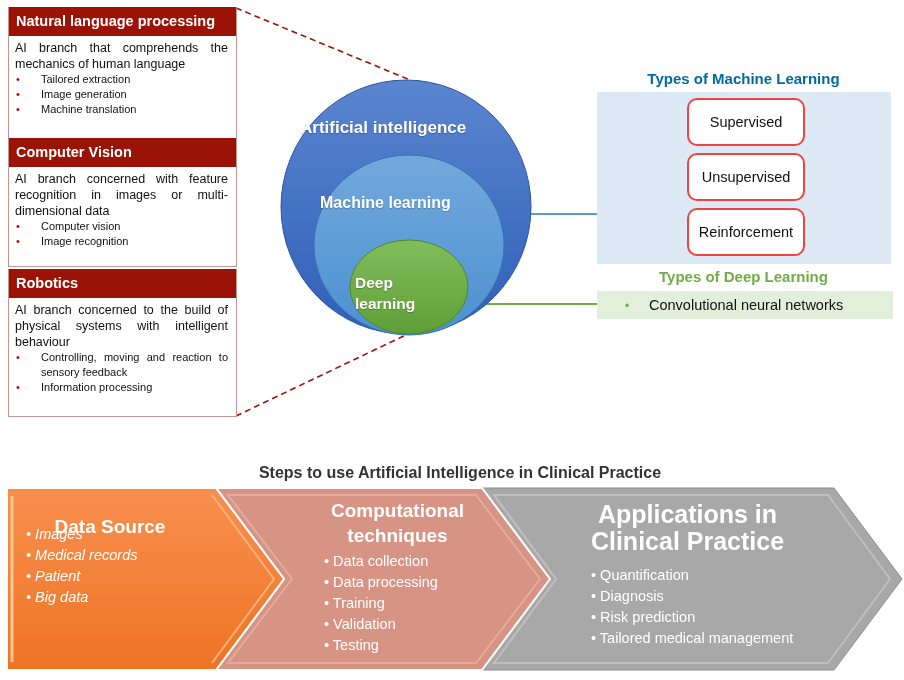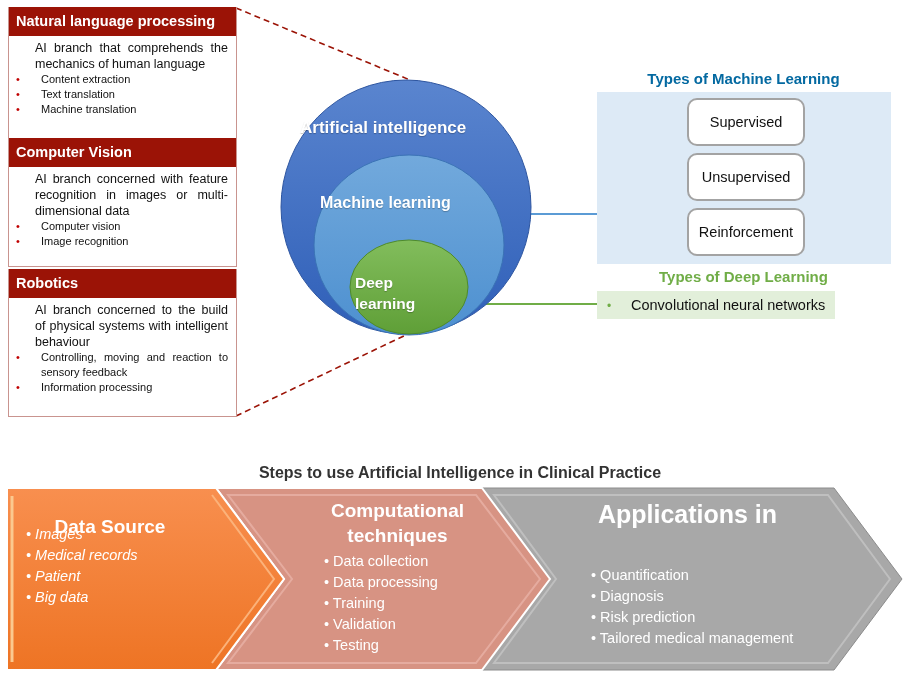--- a/index.html
+++ b/index.html
@@ -3,43 +3,43 @@
 <meta charset="utf-8">
 <style>
   * { box-sizing: border-box; margin: 0; padding: 0; }
   html, body { width: 904px; height: 680px; background: #ffffff; overflow: hidden; }
   body { position: relative; font-family: "Liberation Sans", "DejaVu Sans", sans-serif; color: #111; }
 
   
   .card { position: absolute; left: 8px; width: 229px; border: 1px solid #c9948f; border-top: none; background: #fff; }
   .card-header { background: #9b1306; color: #fff; font-weight: bold; font-size: 14.5px; padding: 5px 7px; height: 29px; line-height: 19px; }
   .card-body { padding: 4px 8px 6px 6px; font-size: 12.5px; line-height: 16px; }
-  .card-desc { text-align: justify; text-align-last: left; margin-left: 20px; }
+  .card-desc { text-align: justify; text-align-last: left; }
   .card-list { list-style: none; font-size: 11px; line-height: 15px; }
   .card-list li { position: relative; padding-left: 26px; text-align: justify; text-align-last: left; }
   .card-list li .bullet { position: absolute; left: 1px; top: 0; color: #c00000; font-size: 11px; }
 
   #card-nlp { top: 7px; height: 162px; }
   #card-cv { top: 138px; height: 129px; }
   #card-rob { top: 269px; height: 148px; }
 
   
   svg#connectors { position: absolute; left: 0; top: 0; width: 904px; height: 460px; pointer-events: none; }
   .circle-label { position: absolute; color: #fff; font-weight: bold; text-align: left; text-shadow: 0 1px 1px rgba(0,0,0,0.25); }
   #lbl-ai { left: 300px; top: 118px; width: 215px; font-size: 17px; }
   #lbl-ml { left: 320px; top: 194px; width: 180px; font-size: 16px; }
   #lbl-dl { left: 355px; top: 272px; width: 110px; font-size: 15.5px; line-height: 21px; }
 
   
   .panel-title { position: absolute; font-weight: bold; font-size: 15px; text-align: center; }
   #ml-title { left: 598px; top: 70px; width: 291px; color: #0369a1; }
   #ml-panel { position: absolute; left: 597px; top: 92px; width: 294px; height: 172px; background: #ddeaf6; }
-  .ml-box { position: absolute; left: 90px; width: 118px; height: 48px; border: 2px solid #a3a3a3; border-radius: 10px; background: #fff; font-size: 14.5px; display: flex; align-items: center; justify-content: center; }
+  .ml-box { position: absolute; left: 90px; width: 118px; height: 48px; border: 2px solid #ef4444; border-radius: 10px; background: #fff; font-size: 14.5px; display: flex; align-items: center; justify-content: center; }
   #dl-title { left: 598px; top: 268px; width: 291px; color: #70ad47; }
-  #dl-panel { position: absolute; left: 597px; top: 291px; width: 238px; height: 28px; background: #e2efda; font-size: 14.5px; line-height: 28px; padding-left: 10px; }
+  #dl-panel { position: absolute; left: 597px; top: 291px; width: 296px; height: 28px; background: #e2efda; font-size: 14.5px; line-height: 28px; padding-left: 28px; }
   #dl-panel .bullet { color: #70ad47; display: inline-block; width: 24px; font-size: 12px; }
 
   
   #steps-title { position: absolute; left: 150px; top: 464px; width: 620px; text-align: center; font-weight: bold; font-size: 16px; color: #333; }
   svg#steps-svg { position: absolute; left: 0; top: 486px; width: 904px; height: 194px; }
   .step-title { position: absolute; color: #fff; font-weight: bold; text-align: center; line-height: 25px; }
   .step-list { position: absolute; list-style: none; color: #fff; font-size: 14.5px; line-height: 21px; }
   .step-list li::before { content: "• "; }
   #s1-title { left: 30px; top: 514px; width: 160px; font-size: 19px; }
   #s1-list { left: 26px; top: 524px; font-style: italic; }
@@ -80,22 +80,22 @@
 <div class="circle-label" id="lbl-dl">
   <div>Deep</div>
   <div>learning</div>
 </div>
 
 <div class="card" id="card-nlp">
   <div class="card-header">Natural language processing</div>
   <div class="card-body">
     <div class="card-desc">AI branch that comprehends the mechanics of human language</div>
     <ul class="card-list">
-      <li><span class="bullet">•</span><span>Content extraction</span></li>
-      <li><span class="bullet">•</span><span>Text translation</span></li>
+      <li><span class="bullet">•</span><span>Tailored extraction</span></li>
+      <li><span class="bullet">•</span><span>Image generation</span></li>
       <li><span class="bullet">•</span><span>Machine translation</span></li>
     </ul>
   </div>
 </div>
 
 <div class="card" id="card-cv">
   <div class="card-header">Computer Vision</div>
   <div class="card-body">
     <div class="card-desc">AI branch concerned with feature recognition in images or multi-dimensional data</div>
     <ul class="card-list">
@@ -159,19 +159,20 @@
 <ul class="step-list" id="s2-list">
   <li>Data collection</li>
   <li>Data processing</li>
   <li>Training</li>
   <li>Validation</li>
   <li>Testing</li>
 </ul>
 
 <div class="step-title" id="s3-title">
   <div>Applications in</div>
+  <div>Clinical Practice</div>
 </div>
 <ul class="step-list" id="s3-list">
   <li>Quantification</li>
   <li>Diagnosis</li>
   <li>Risk prediction</li>
   <li>Tailored medical management</li>
 </ul>
 
 </body></html>

